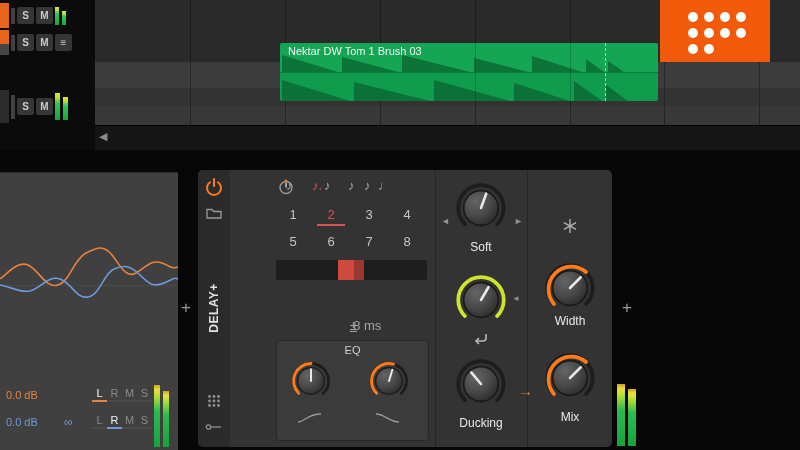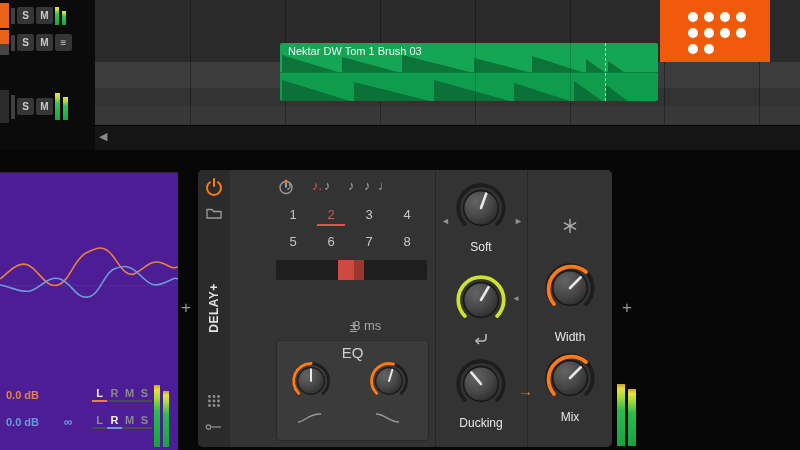--- a/index.html
+++ b/index.html
@@ -31,21 +31,21 @@
   .clipwave{position:absolute;left:0;bottom:0;width:378px;z-index:1;}
   .cliplines{position:absolute;top:0;height:58px;width:1px;background:rgba(0,0,0,.18);z-index:2;}
   .loopline{left:325px;top:0;height:58px;border-left:1px dashed rgba(235,255,240,.65);z-index:4;}
 
   .logo{left:660px;top:0;width:110px;height:62px;background:#f05a0a;}
   .scrollarrow{left:99px;top:131px;color:#8a8a8a;font-size:11px;line-height:11px;}
 
   
   .devbg{left:0;top:150px;width:800px;height:300px;background:#070707;}
 
-  .scope{left:0;top:172px;width:178px;height:278px;background:#4c1d95;border-top:1px solid #2c2c2c;font-weight:bold;}
+  .scope{left:0;top:172px;width:178px;height:278px;background:#404040;border-top:1px solid #2c2c2c;}
   .scopemid{left:0;top:112px;width:178px;height:1px;background:rgba(255,255,255,.05);}
   .db{font-size:11px;}
   .db.o{color:#e8823c;} .db.b{color:#6b9bd8;}
   .inf{color:#6b9bd8;font-size:12px;}
   .chgrp{display:flex;border-bottom:2px solid #4a4a4a;}
   .ch{width:15px;text-align:center;color:#8a8a8a;font-size:11px;padding-bottom:1px;}
   .ch.on{color:#f2f2f2;}
   .ch.ul-o{box-shadow:0 2px 0 #e8823c;}
   .ch.ul-b{box-shadow:0 2px 0 #6b9bd8;}
   .vbar{width:6px;height:62px;background:linear-gradient(to top,#17a33a 0%,#2dbb4e 58%,#aadd35 80%,#e8e23a 92%,#caa22a 100%);}
@@ -68,21 +68,21 @@
   .num{height:25px;line-height:25px;text-align:center;font-size:13px;color:#c5c5c5;position:relative;}
   .num.sel{color:#e05252;}
   .num.sel::after{content:"";position:absolute;left:5px;right:5px;bottom:1px;height:2px;background:#e05252;}
   .slider{left:8px;top:90px;width:151px;height:20px;background:#1e1e1e;border-radius:2px;}
   .shandle{left:62px;top:0;width:26px;height:20px;background:#cf4a3e;}
   .shandle::after{content:"";position:absolute;right:0;top:0;width:10px;height:20px;background:rgba(0,0,0,.25);}
   .ticknote{position:absolute;top:113px;font-size:10px;color:#7a7a7a;}
   .offset{left:0;top:140px;width:167px;text-align:center;color:#e05252;font-size:12px;}
   .offset .ul{text-decoration:underline;}
   .eqpanel{left:8px;top:170px;width:151px;height:99px;background:#3b3b3b;border:1px solid #282828;border-radius:4px;}
-  .eqlabel{left:0;top:3px;width:151px;text-align:center;color:#d0d0d0;font-size:15px;}
+  .eqlabel{left:0;top:3px;width:151px;text-align:center;color:#d0d0d0;font-size:11px;}
 
   .vsep{top:0;height:277px;width:1px;background:#262626;}
   .plabel{text-align:center;color:#e8e8e8;font-size:12px;}
   .arr{color:#909090;font-size:9px;}
   .flowarr{color:#e07b39;font-size:15px;font-weight:bold;}
   .fbfxhdr{left:336px;top:8px;width:72px;height:25px;background:#262626;border-top:2px solid #cde32f;
     border-radius:2px;color:#f0f0f0;font-size:11px;text-align:center;line-height:24px;}
 </style>
 </head>
 <body>
@@ -359,21 +359,21 @@
         <line x1="2.4" y1="4.8" x2="13.6" y2="11.2"></line>
         <line x1="2.4" y1="11.2" x2="13.6" y2="4.8"></line>
       </g>
     </svg>
     <svg class="abs" style="left:346px;top:92px" width="52" height="52" viewBox="0 0 48 48">
       <path d="M9.2,38.8 A21,21 0 1 1 38.8,38.8" fill="none" stroke="#1d1d1d" stroke-width="3.5" stroke-linecap="round"></path>
       <path d="M9.2,38.8 A21,21 0 0 1 38.8,9.2" fill="none" stroke="#ff7a1a" stroke-width="3.5" stroke-linecap="round"></path>
       <circle cx="24" cy="24" r="16" fill="url(#kgrad)" stroke="#191919" stroke-width="1.5"></circle>
       <line x1="24" y1="24" x2="33.9" y2="14.1" stroke="#e8e8e8" stroke-width="2.4" stroke-linecap="round"></line>
     </svg>
-    <div class="abs plabel" style="left:330px;top:160px;width:84px">Width</div>
+    <div class="abs plabel" style="left:330px;top:144px;width:84px">Width</div>
     <svg class="abs" style="left:346px;top:182px" width="52" height="52" viewBox="0 0 48 48">
       <path d="M9.2,38.8 A21,21 0 1 1 38.8,38.8" fill="none" stroke="#1d1d1d" stroke-width="3.5" stroke-linecap="round"></path>
       <path d="M9.2,38.8 A21,21 0 0 1 38.8,9.2" fill="none" stroke="#ff7a1a" stroke-width="3.5" stroke-linecap="round"></path>
       <circle cx="24" cy="24" r="16" fill="url(#kgrad)" stroke="#191919" stroke-width="1.5"></circle>
       <line x1="24" y1="24" x2="33.9" y2="14.1" stroke="#e8e8e8" stroke-width="2.4" stroke-linecap="round"></line>
     </svg>
     <div class="abs plabel" style="left:330px;top:240px;width:84px">Mix</div>
   </div>
 </div>
 

